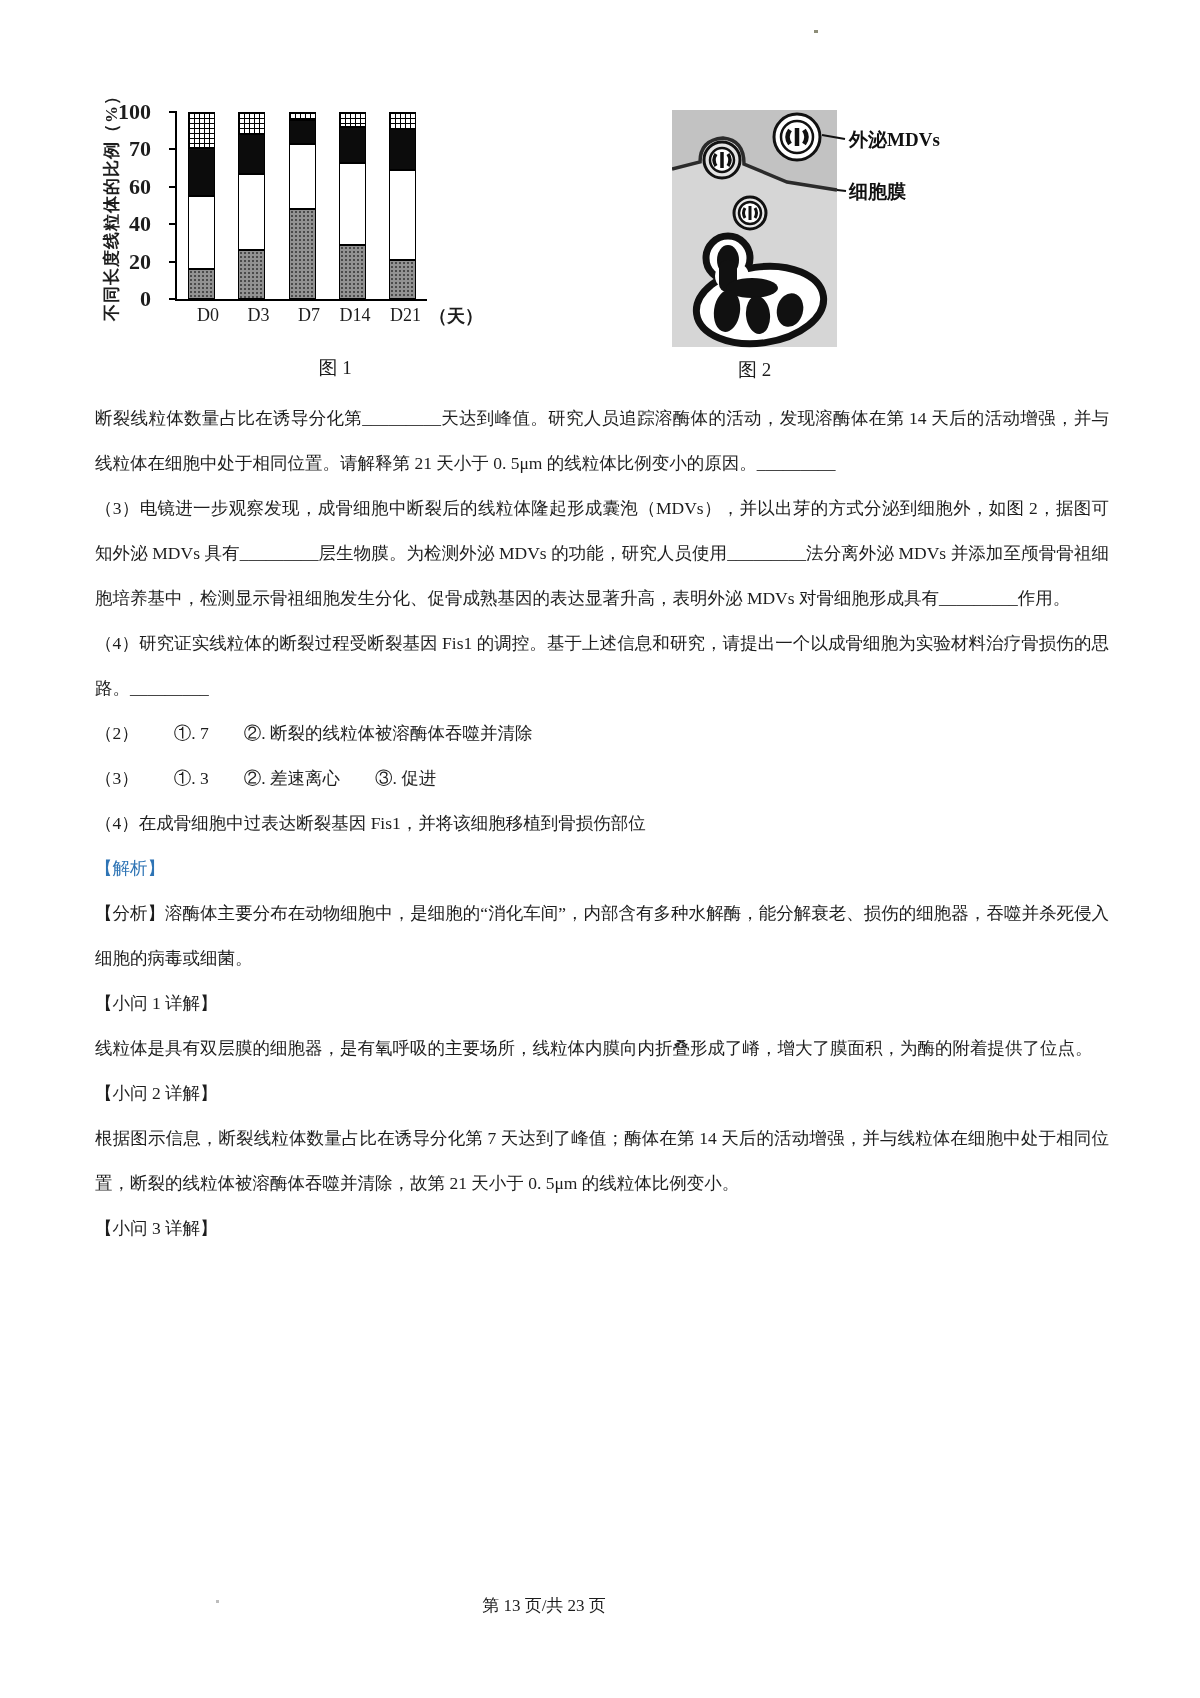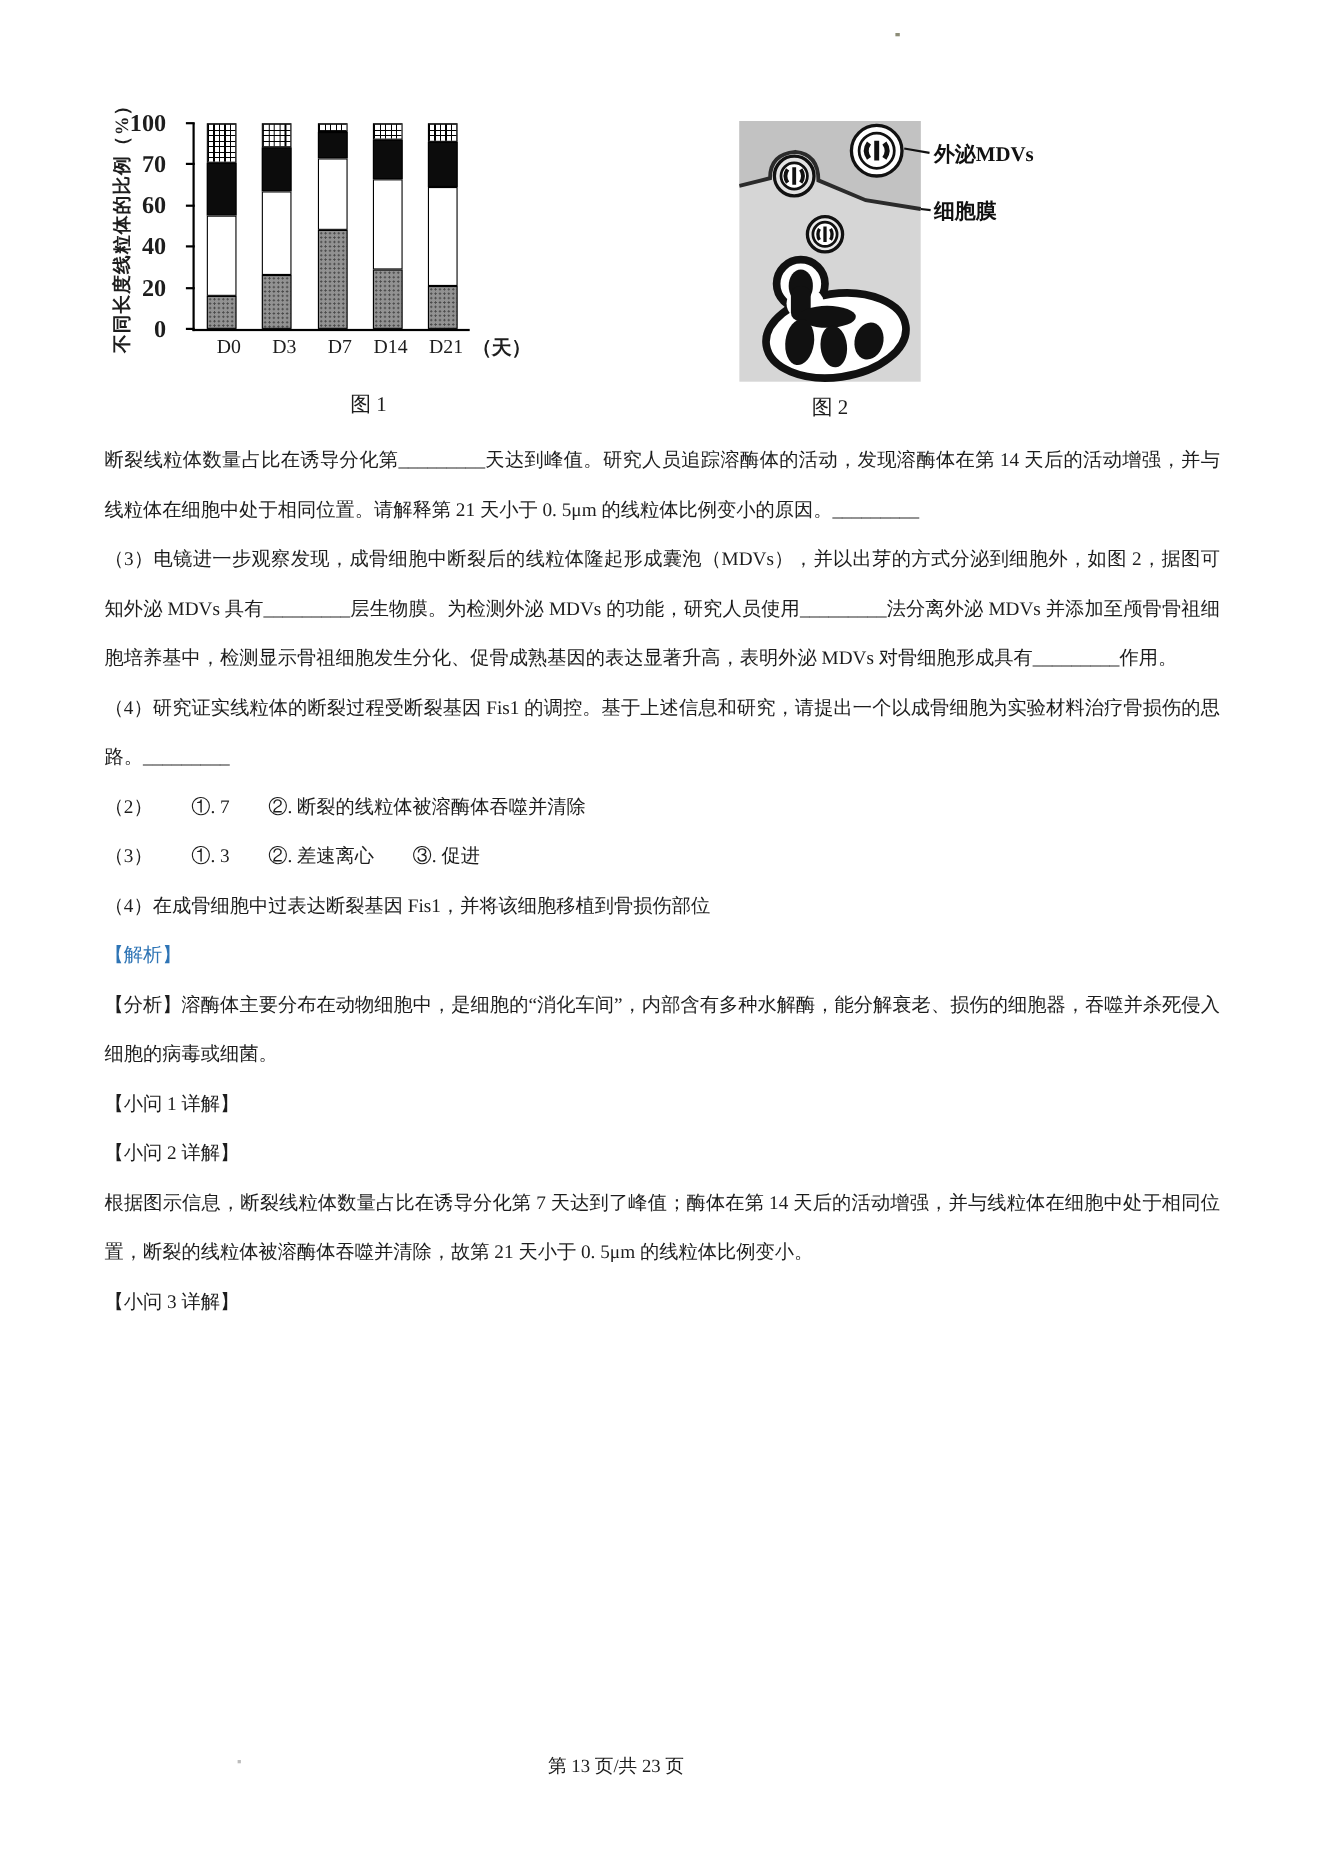--- a/index.html
+++ b/index.html
@@ -41,21 +41,21 @@
   #fig2-caption{left:672px;top:336px;width:165px;}
   
   #figure2{position:absolute;left:672px;top:110px;}
   .fig2-label{font-family:"Liberation Serif","DejaVu Serif",serif;font-size:19px;font-weight:bold;fill:#111;}
   
   #textbody{position:absolute;left:95px;top:396px;width:1014px;
             font-size:17.5px;line-height:45px;text-align:justify;}
   .para{margin:0;}
   .blue{color:#2e74b5;}
   
-  #footer{position:absolute;left:16px;top:1594px;width:1088px;text-align:center;font-size:17px;}
+  #footer{position:absolute;left:0;top:1594px;width:1088px;text-align:center;font-size:17px;}
   .dot{position:absolute;}
 </style>
 </head>
 <body>
 
 <div class="dot" style="left:814px;top:30px;width:4px;height:3px;background:#8d8d78;"></div>
 <div class="dot" style="left:216px;top:1600px;width:3px;height:3px;background:#bdbdbd;"></div>
 
 <div id="figure1">
   <div class="ylabel">不同长度线粒体的比例（%）</div>
@@ -169,18 +169,19 @@
 <div id="textbody">
   <p class="para"><span>断裂线粒体数量占比在诱导分化第_________天达到峰值。研究人员追踪溶酶体的活动，发现溶酶体在第 14 天后的活动增强，并与线粒体在细胞中处于相同位置。请解释第 21 天小于 0. 5μm 的线粒体比例变小的原因。_________</span></p>
   <p class="para"><span>（3）电镜进一步观察发现，成骨细胞中断裂后的线粒体隆起形成囊泡（MDVs），并以出芽的方式分泌到细胞外，如图 2，据图可知外泌 MDVs 具有_________层生物膜。为检测外泌 MDVs 的功能，研究人员使用_________法分离外泌 MDVs 并添加至颅骨骨祖细胞培养基中，检测显示骨祖细胞发生分化、促骨成熟基因的表达显著升高，表明外泌 MDVs 对骨细胞形成具有_________作用。</span></p>
   <p class="para"><span>（4）研究证实线粒体的断裂过程受断裂基因 Fis1 的调控。基于上述信息和研究，请提出一个以成骨细胞为实验材料治疗骨损伤的思路。_________</span></p>
   <p class="para"><span>（2）　　①. 7　　②. 断裂的线粒体被溶酶体吞噬并清除</span></p>
   <p class="para"><span>（3）　　①. 3　　②. 差速离心　　③. 促进</span></p>
   <p class="para"><span>（4）在成骨细胞中过表达断裂基因 Fis1，并将该细胞移植到骨损伤部位</span></p>
   <p class="para"><span class="blue">【解析】</span><span></span></p>
   <p class="para"><span>【分析】溶酶体主要分布在动物细胞中，是细胞的“消化车间”，内部含有多种水解酶，能分解衰老、损伤的细胞器，吞噬并杀死侵入细胞的病毒或细菌。</span></p>
   <p class="para"><span>【小问 1 详解】</span></p>
+  <p class="para"><span>线粒体是具有双层膜的细胞器，是有氧呼吸的主要场所，线粒体内膜向内折叠形成了嵴，增大了膜面积，为酶的附着提供了位点。</span></p>
   <p class="para"><span>【小问 2 详解】</span></p>
   <p class="para"><span>根据图示信息，断裂线粒体数量占比在诱导分化第 7 天达到了峰值；酶体在第 14 天后的活动增强，并与线粒体在细胞中处于相同位置，断裂的线粒体被溶酶体吞噬并清除，故第 21 天小于 0. 5μm 的线粒体比例变小。</span></p>
   <p class="para"><span>【小问 3 详解】</span></p>
 </div>
 
 <div id="footer">第 13 页/共 23 页</div>
 
 </body></html>

